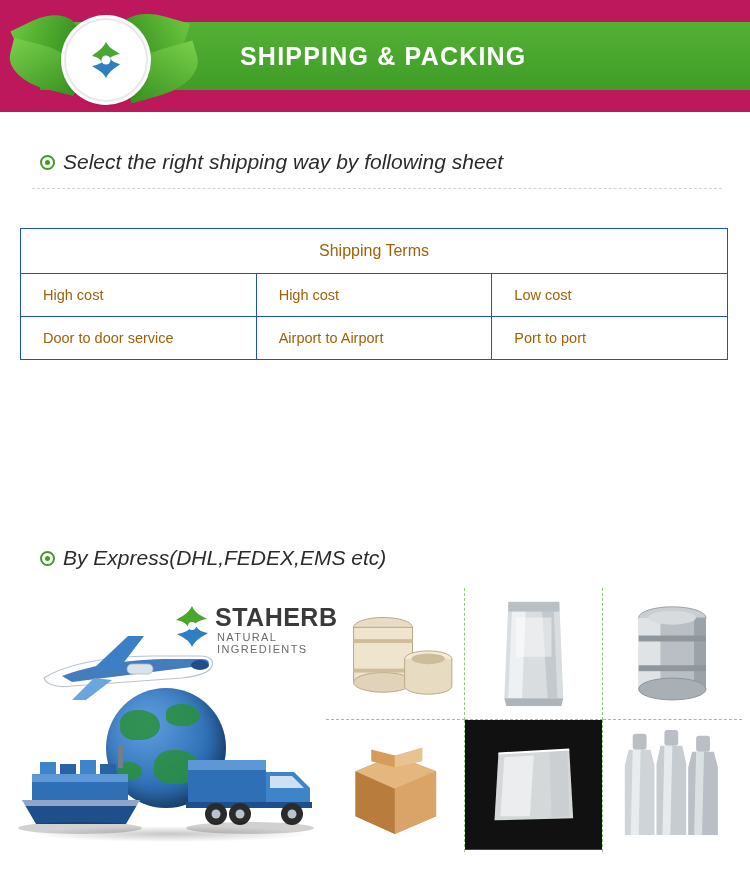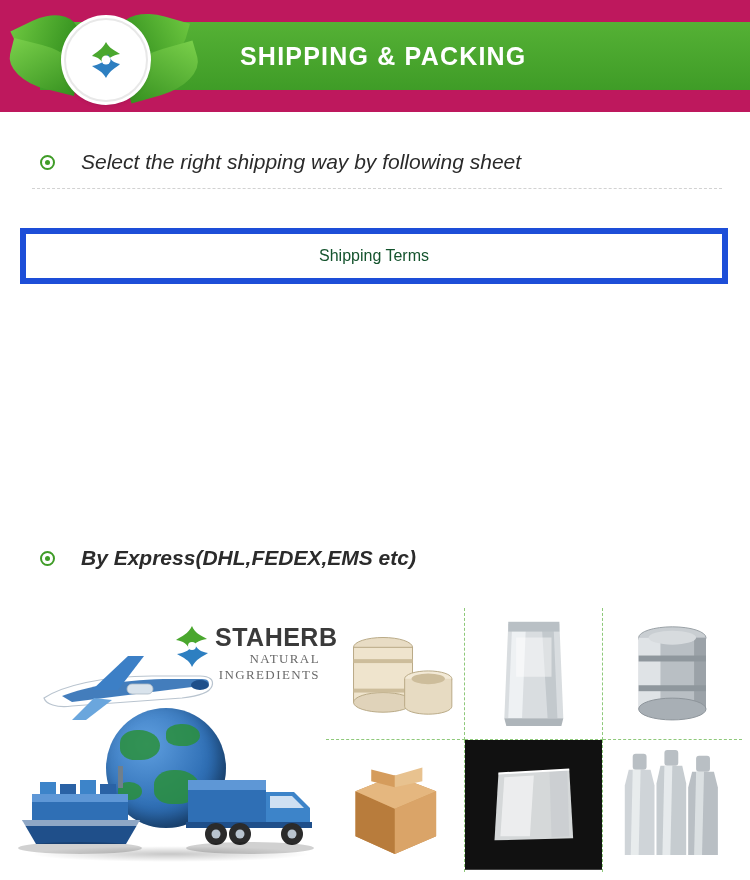--- a/index.html
+++ b/index.html
@@ -115,21 +115,21 @@
     content: "";
     position: absolute;
     left: 3px;
     top: 3px;
     width: 5px;
     height: 5px;
     border-radius: 50%;
     background: #3f9c27;
   }
   .section-text {
-    margin-left: 26px;
+    margin-left: 8px;
     font-size: 21px;
     font-style: italic;
     color: #2b2b2b;
     font-family: "Liberation Sans", sans-serif;
     white-space: nowrap;
   }
 
   .dotted-rule {
     position: absolute;
     left: 32px;
@@ -141,42 +141,41 @@
   
   .ship-table {
     position: absolute;
     left: 20px;
     top: 228px;
     width: 708px;
     border-collapse: collapse;
     table-layout: fixed;
   }
   .ship-table td {
-    border: 6px solid #1d4ed8;
+    border: 1px solid #1d4ed8;
     height: 38px;
     padding: 2px 22px;
     font-size: 14.5px;
-    color: #14532d;
+    color: #a16207;
     vertical-align: middle;
     font-family: "Liberation Sans", sans-serif;
   }
   .ship-table td.title {
     text-align: center;
     font-size: 16px;
     height: 40px;
   }
 
   
   .media {
     position: absolute;
     left: 0;
-    top: 600px;
+    top: 580px;
     width: 750px;
     height: 280px;
-    text-align: right;
   }
 
   
   .collage {
     position: absolute;
     left: 10px;
     top: 10px;
     width: 310px;
     height: 260px;
   }
@@ -194,24 +193,24 @@
     font-size: 25px;
     font-weight: bold;
     color: #3a3a3a;
     letter-spacing: 0.5px;
     font-family: "Liberation Sans", sans-serif;
   }
   .staherb-sub {
     position: absolute;
     left: 207px;
     top: 41px;
-    font-size: 13px;
+    font-size: 11px;
     color: #6a6a6a;
     letter-spacing: 1.4px;
-    font-family: Liberation Serif, serif;
+    font-family: Liberation Sans, sans-serif;
   }
   .globe {
     position: absolute;
     left: 96px;
     top: 98px;
     width: 120px;
     height: 120px;
     border-radius: 50%;
     background: radial-gradient(circle at 34% 30%, #5f9fe0 0%, #2f6fb5 55%, #17477e 100%);
     box-shadow: inset -6px -8px 16px rgba(0,0,0,0.35);
@@ -312,24 +311,34 @@
     <span class="bullet-ring"></span>
     <span class="section-text">Select the right shipping way by following sheet</span>
   </div>
   <div class="dotted-rule"></div>
 
   <table class="ship-table">
     <tbody>
       <tr>
         <td class="title" colspan="3">Shipping Terms</td>
       </tr>
+      <tr>
+        <td>High cost</td>
+        <td>High cost</td>
+        <td>Low cost</td>
+      </tr>
+      <tr>
+        <td>Door to door service</td>
+        <td>Airport to Airport</td>
+        <td>Port to port</td>
+      </tr>
     </tbody>
   </table>
 
-  <div class="section-head" style="left:40px; top:546px;font-weight:bold;">
+  <div class="section-head" style="left:40px; top:546px;">
     <span class="bullet-ring"></span>
     <span class="section-text">By Express(DHL,FEDEX,EMS etc)</span>
   </div>
 
   <div class="media">
 
     <div class="collage">
 
       <svg class="staherb-logo" viewBox="0 0 165 48">
         <path d="M22 4 C18 12 12 14 6 18 C13 19 18 22 20 29 C23 21 29 18 37 17 C30 13 25 11 22 4 Z" fill="#4aa72e"></path>

